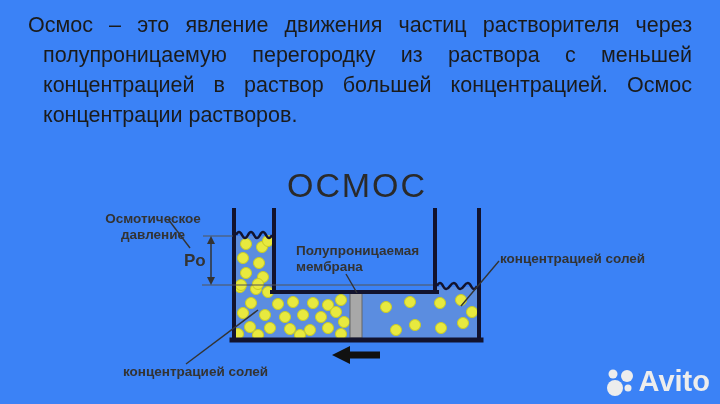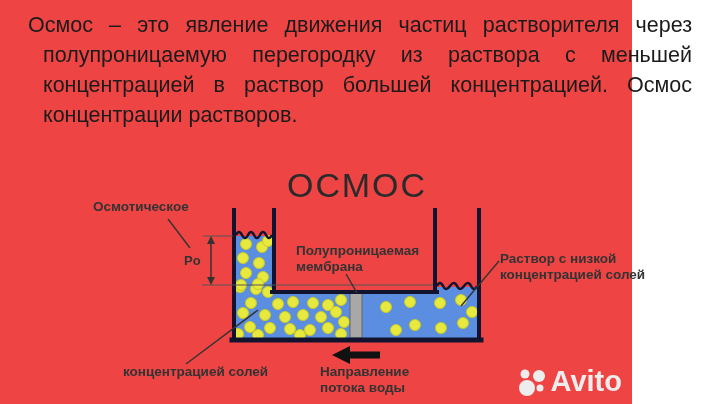--- a/index.html
+++ b/index.html
@@ -1,37 +1,37 @@
 <!DOCTYPE html>
 <html><head>
 <meta charset="utf-8">
 <style>
   html,body{margin:0;padding:0;}
   body{width:720px;height:404px;background:#ffffff;overflow:hidden;
        font-family:"Liberation Sans", sans-serif;}
-  #stage{position:relative;width:632px;height:404px;background:#ef4444;}
+  #stage{position:relative;width:720px;height:404px;background:#3b82f6;}
 
   
   .para{position:absolute;top:10px;left:0;width:720px;color:#1b1b1b;
         font-size:21.5px;line-height:30px;font-weight:500;}
   .para .line{margin-left:43px;margin-right:28px;text-align:justify;text-align-last:justify;}
   .para .line.first{margin-left:28px;}
   .para .line.last{text-align-last:left;}
 
   
   svg.diagram{position:absolute;left:0;top:0;width:720px;height:404px;pointer-events:none;}
 
   
   .dlabel{position:absolute;font-size:13.5px;font-weight:bold;color:#333;
           line-height:16px;white-space:nowrap;}
-  .dlabel.center{}
+  .dlabel.center{text-align:center;margin-top:12px;}
   #diagram-title{position:absolute;left:287px;top:166px;width:140px;text-align:center;
                  font-size:34px;letter-spacing:2px;color:#2a2a2a;font-weight:500;}
   #label-osmotic{left:93px;top:199px;width:120px;}
-  #label-po{left:184px;top:253px;font-size:13px;}
+  #label-po{left:184px;top:253px;font-size:17px;}
   #label-membrane{left:296px;top:243px;}
   #label-low{left:500px;top:251px;}
   #label-high{left:123px;top:364px;}
   #label-flow{left:320px;top:364px;}
 
   
   .watermark{position:absolute;right:10px;bottom:6px;display:flex;align-items:center;
              gap:3px;color:#ededed;font-size:29px;font-weight:bold;}
 </style>
 </head>
@@ -140,42 +140,38 @@
 
     <g>
       <polygon points="332,355 350,346 350,351.5 380,351.5 380,358.5 350,358.5 350,364" fill="#111111"></polygon>
     </g>
   </svg>
 
   <div id="diagram-title">ОСМОС</div>
 
   <div id="label-osmotic" class="dlabel center">
     <div>Осмотическое</div>
+    <div>давление</div>
   </div>
 
   <div id="label-po" class="dlabel">Po</div>
 
   <div id="label-membrane" class="dlabel">
     <div>Полупроницаемая</div>
     <div>мембрана</div>
   </div>
 
   <div id="label-low" class="dlabel">
-    <div>Раствор с низкой</div>
     <div>концентрацией солей</div>
   </div>
 
   <div id="label-high" class="dlabel">
     <div>концентрацией солей</div>
   </div>
 
-  <div id="label-flow" class="dlabel">
-    <div>Направление</div>
-    <div>потока воды</div>
-  </div>
 
   <div class="watermark">
     <svg width="30" height="30" viewBox="0 0 30 30">
       <circle cx="9" cy="21" r="8" fill="#ededed"></circle>
       <circle cx="7" cy="7" r="4.5" fill="#ededed"></circle>
       <circle cx="21" cy="9" r="6" fill="#ededed"></circle>
       <circle cx="22" cy="21" r="3.5" fill="#ededed"></circle>
     </svg>
     <span>Avito</span>
   </div>

